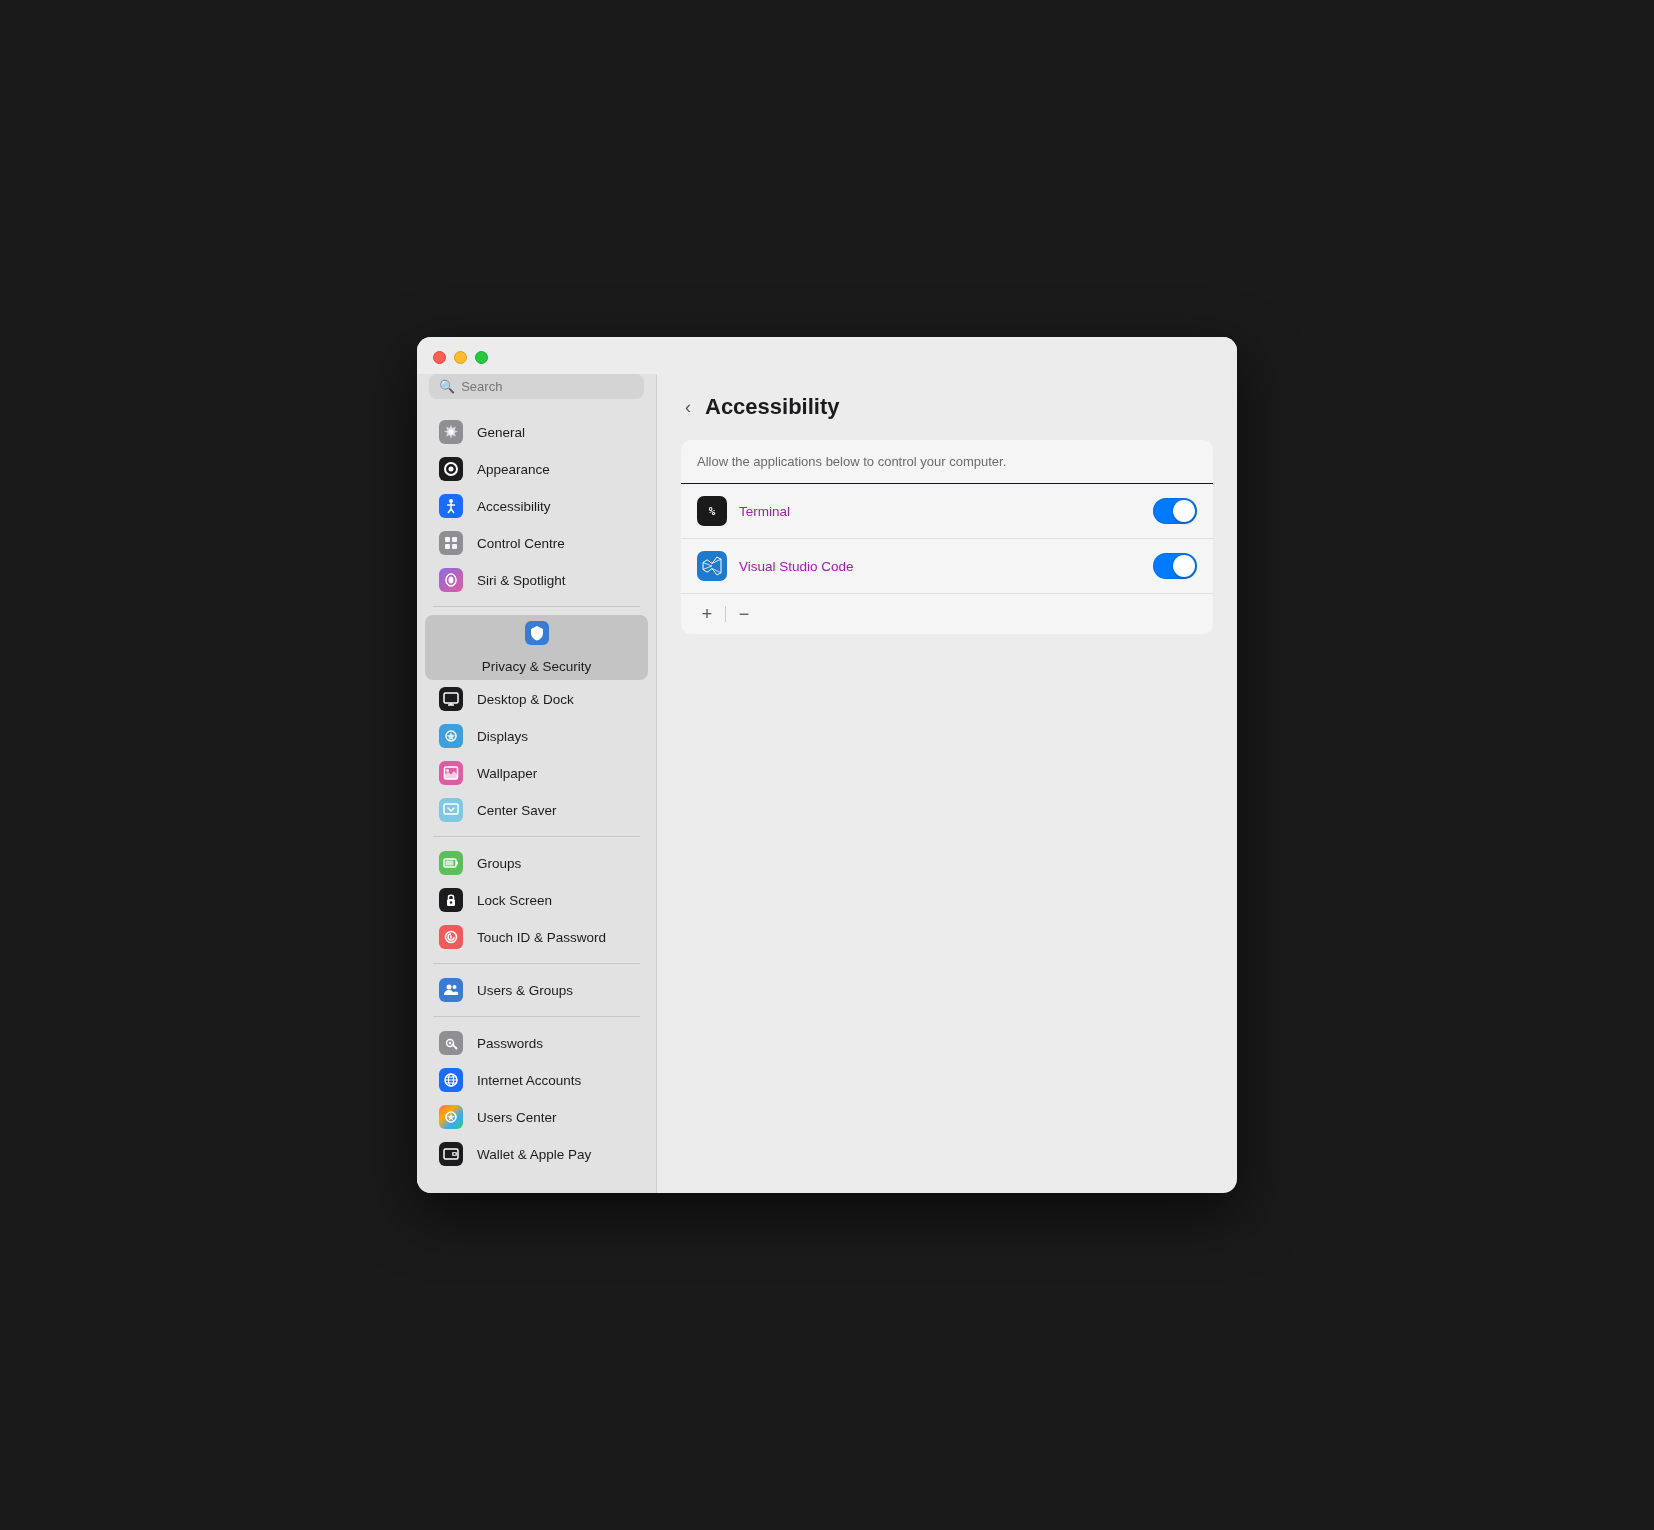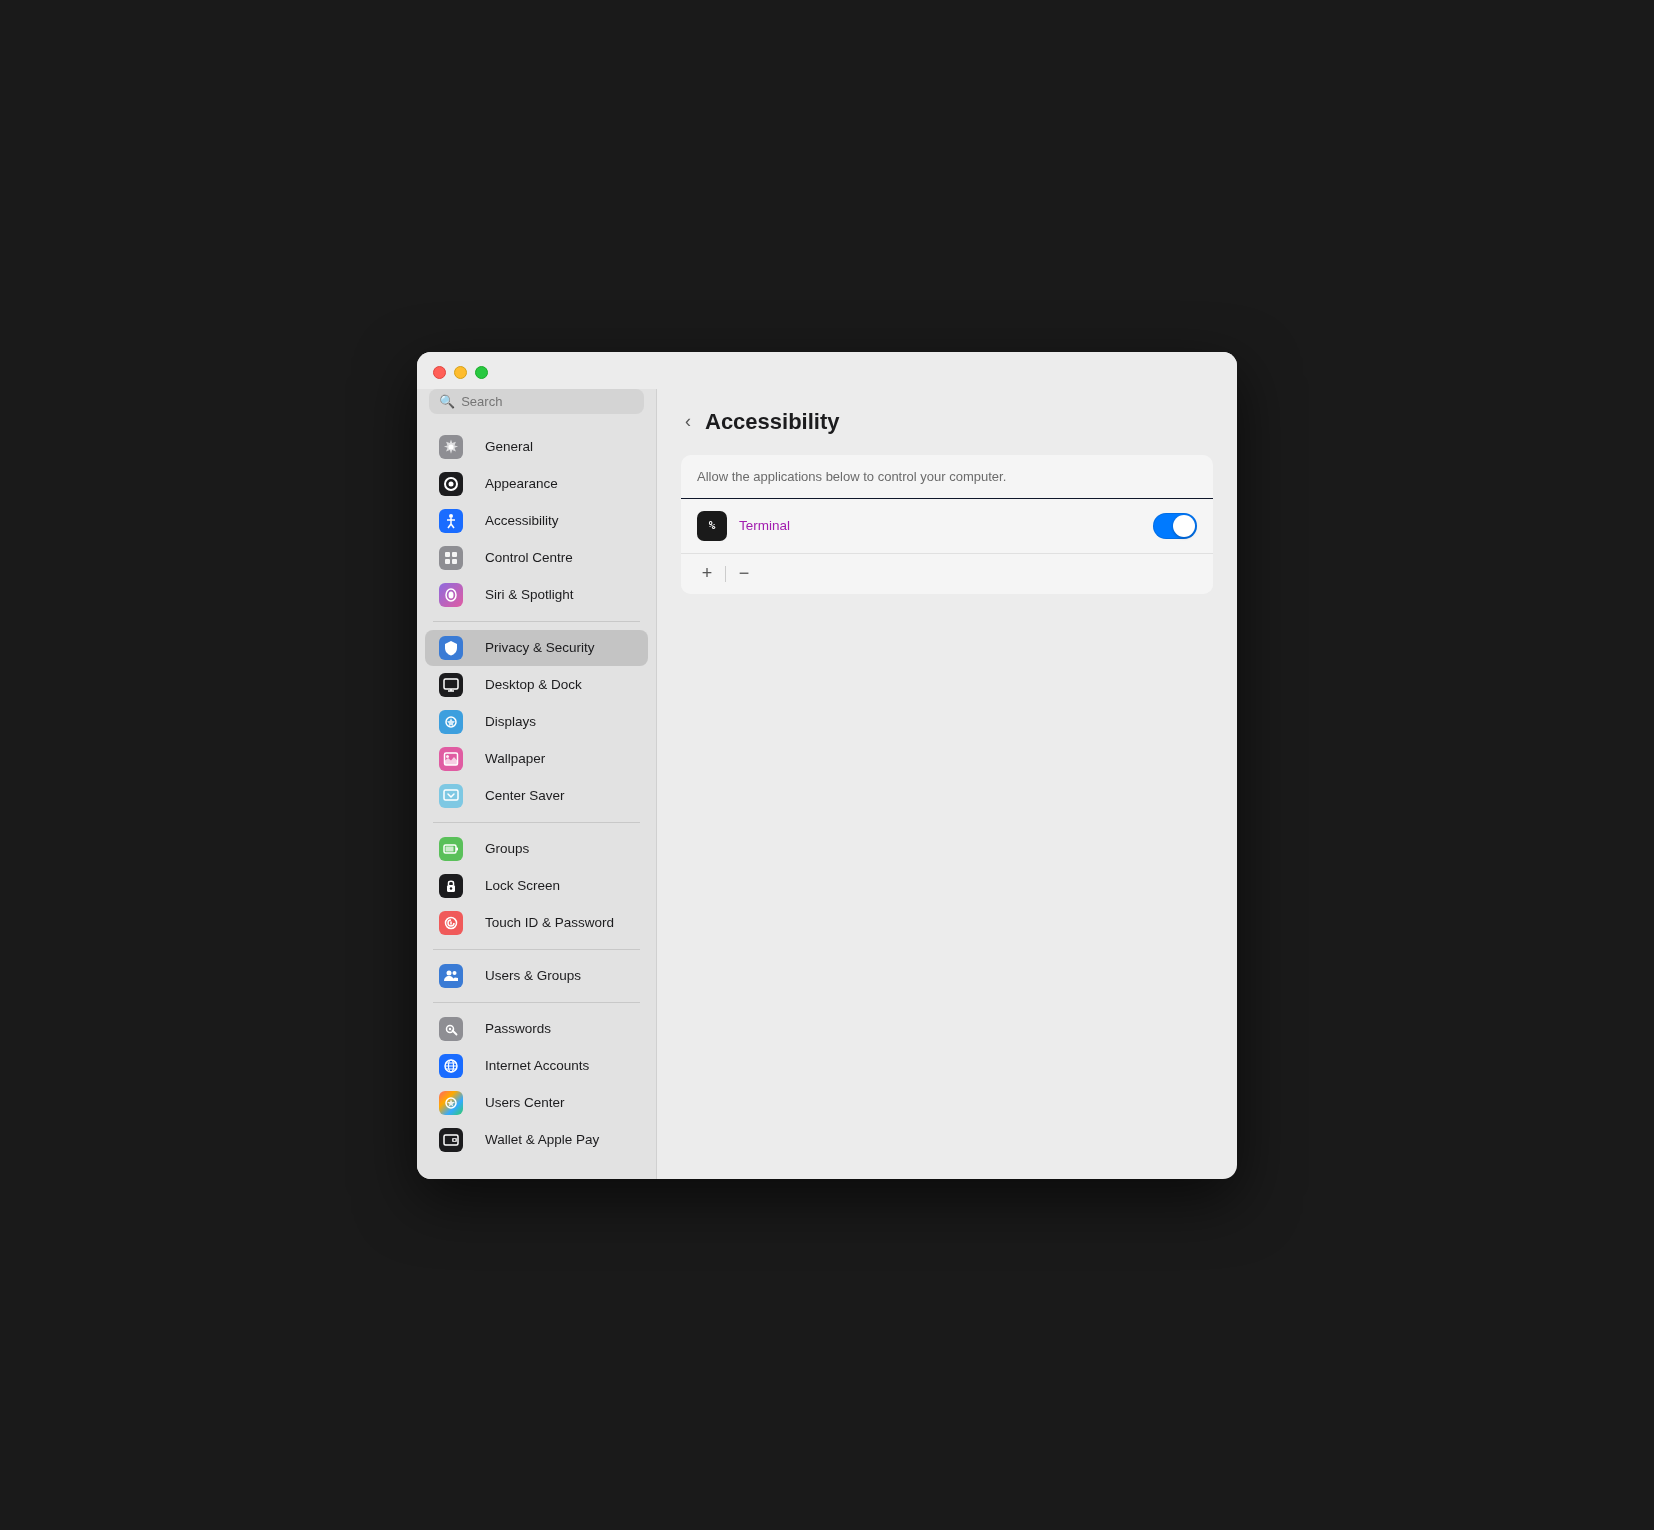--- a/index.html
+++ b/index.html
@@ -81,27 +81,28 @@
       width: 100%;
     }
 
     .sidebar-item {
       display: flex;
       align-items: center;
       padding: 6px 14px;
       border-radius: 8px;
       margin: 1px 8px;
       cursor: pointer;
-      gap: 22px;
+      gap: 14px;
       font-size: 13.5px;
       color: #1c1c1e;
     }
 
     .sidebar-item.active {
       background: rgba(0,0,0,0.13);
+      flex-direction: column;
     }
 
     .sidebar-icon {
       width: 24px;
       height: 24px;
       border-radius: 6px;
       display: flex;
       align-items: center;
       justify-content: center;
       font-size: 14px;
@@ -500,20 +501,33 @@
         <div class="panel-description">Allow the applications below to control your computer.</div>
 
         <div id="app-rows">
             <div class="app-row">
               <div class="app-icon terminal">
                 <span style="color:white;font-size:11px;font-family:monospace;font-weight:bold;">%</span>
               </div>
               <span class="app-name">Terminal</span>
               <div class="toggle"></div>
             </div>
+            <div class="app-row">
+              <div class="app-icon vscode">
+                <svg width="20" height="20" viewBox="0 0 100 100" fill="white">
+                  <path d="M74.5 5.5 L50 37 L25.5 19 L5 33 L5 67 L25.5 81 L50 63 L74.5 94.5 L95 84 L95 16 Z" fill="none" stroke="white" stroke-width="5" stroke-linejoin="round"></path>
+                  <line x1="5" y1="33" x2="50" y2="50" stroke="white" stroke-width="4"></line>
+                  <line x1="5" y1="67" x2="50" y2="50" stroke="white" stroke-width="4"></line>
+                  <line x1="95" y1="16" x2="50" y2="37" stroke="white" stroke-width="4"></line>
+                  <line x1="95" y1="84" x2="50" y2="63" stroke="white" stroke-width="4"></line>
+                </svg>
+              </div>
+              <span class="app-name">Visual Studio Code</span>
+              <div class="toggle"></div>
+            </div>
           </div>
 
         <div class="actions-row">
           <button class="action-btn">+</button>
           <div class="action-divider"></div>
           <button class="action-btn">−</button>
         </div>
       </div>
     </div>
   </div>

